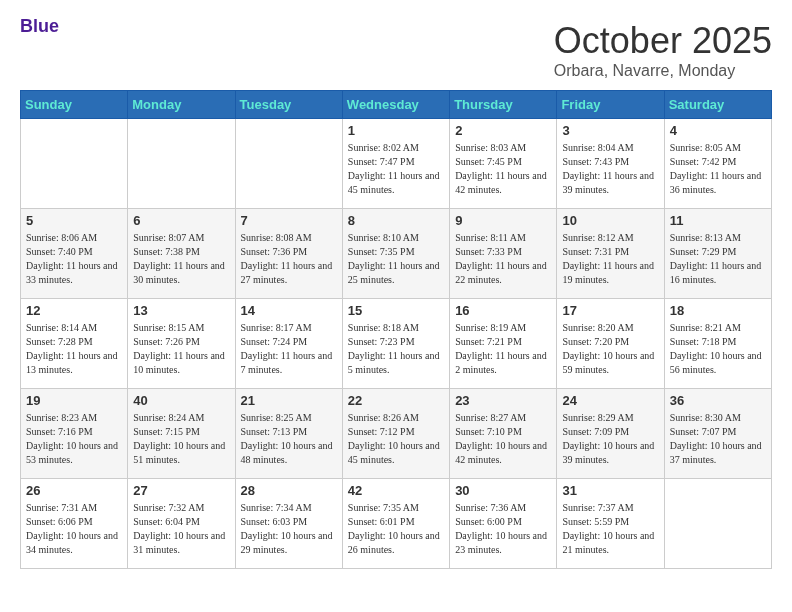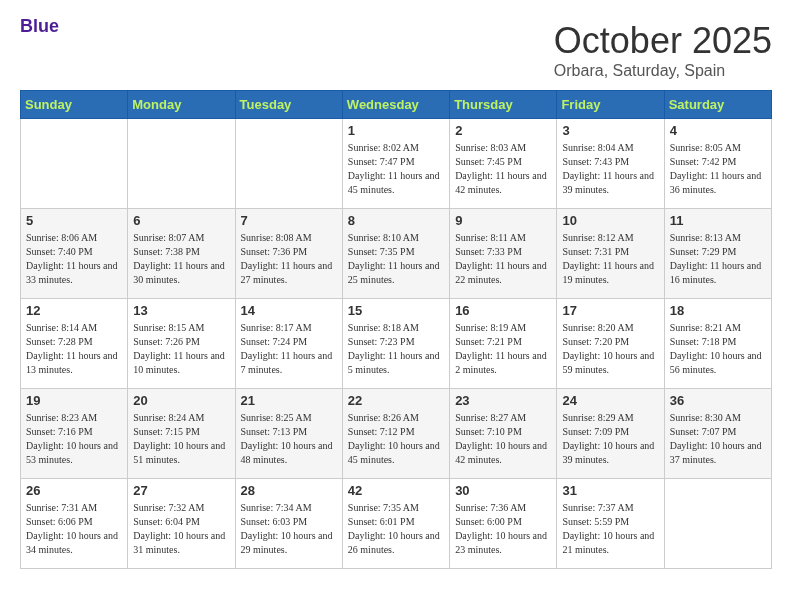--- a/index.html
+++ b/index.html
@@ -42,21 +42,21 @@
       font-size: 16px;
       color: #555;
     }
     table {
       width: 100%;
       border-collapse: collapse;
       table-layout: fixed;
     }
     thead th {
       background-color: #2a6db5;
-      color: #bef264;
+      color: #5eead4;
       font-size: 13px;
       font-weight: bold;
       padding: 6px 4px;
       text-align: left;
       border: 1px solid #1a5ba8;
     }
     tbody td {
       border: 1px solid #ccc;
       vertical-align: top;
       padding: 4px 5px;
@@ -86,21 +86,21 @@
 <body>
 
 <div class="header-section">
   <div class="logo">
     <div style="display:flex;flex-direction:column;align-items:flex-start;">
       <span class="logo-text-blue" style="margin-top:-4px;">Blue</span>
     </div>
   </div>
   <div class="title-section">
     <div class="month-title">October 2025</div>
-    <div class="location-title">Orbara, Saturday, Spain</div>
+    <div class="location-title">Orbara, Navarre, Monday</div>
   </div>
 </div>
 
 <table>
   <thead>
     <tr>
     <th>Sunday</th>
         <th>Monday</th>
         <th>Tuesday</th>
         <th>Wednesday</th>
@@ -190,21 +190,21 @@
           <div class="day-number">18</div>
           <div class="day-info">Sunrise: 8:21 AM<br>Sunset: 7:18 PM<br>Daylight: 10 hours and 56 minutes.</div>
         </td>
       </tr>
       <tr>
         <td>
           <div class="day-number">19</div>
           <div class="day-info">Sunrise: 8:23 AM<br>Sunset: 7:16 PM<br>Daylight: 10 hours and 53 minutes.</div>
         </td>
         <td>
-          <div class="day-number">20</div>
+          <div class="day-number">40</div>
           <div class="day-info">Sunrise: 8:24 AM<br>Sunset: 7:15 PM<br>Daylight: 10 hours and 51 minutes.</div>
         </td>
         <td>
           <div class="day-number">21</div>
           <div class="day-info">Sunrise: 8:25 AM<br>Sunset: 7:13 PM<br>Daylight: 10 hours and 48 minutes.</div>
         </td>
         <td>
           <div class="day-number">22</div>
           <div class="day-info">Sunrise: 8:26 AM<br>Sunset: 7:12 PM<br>Daylight: 10 hours and 45 minutes.</div>
         </td>

